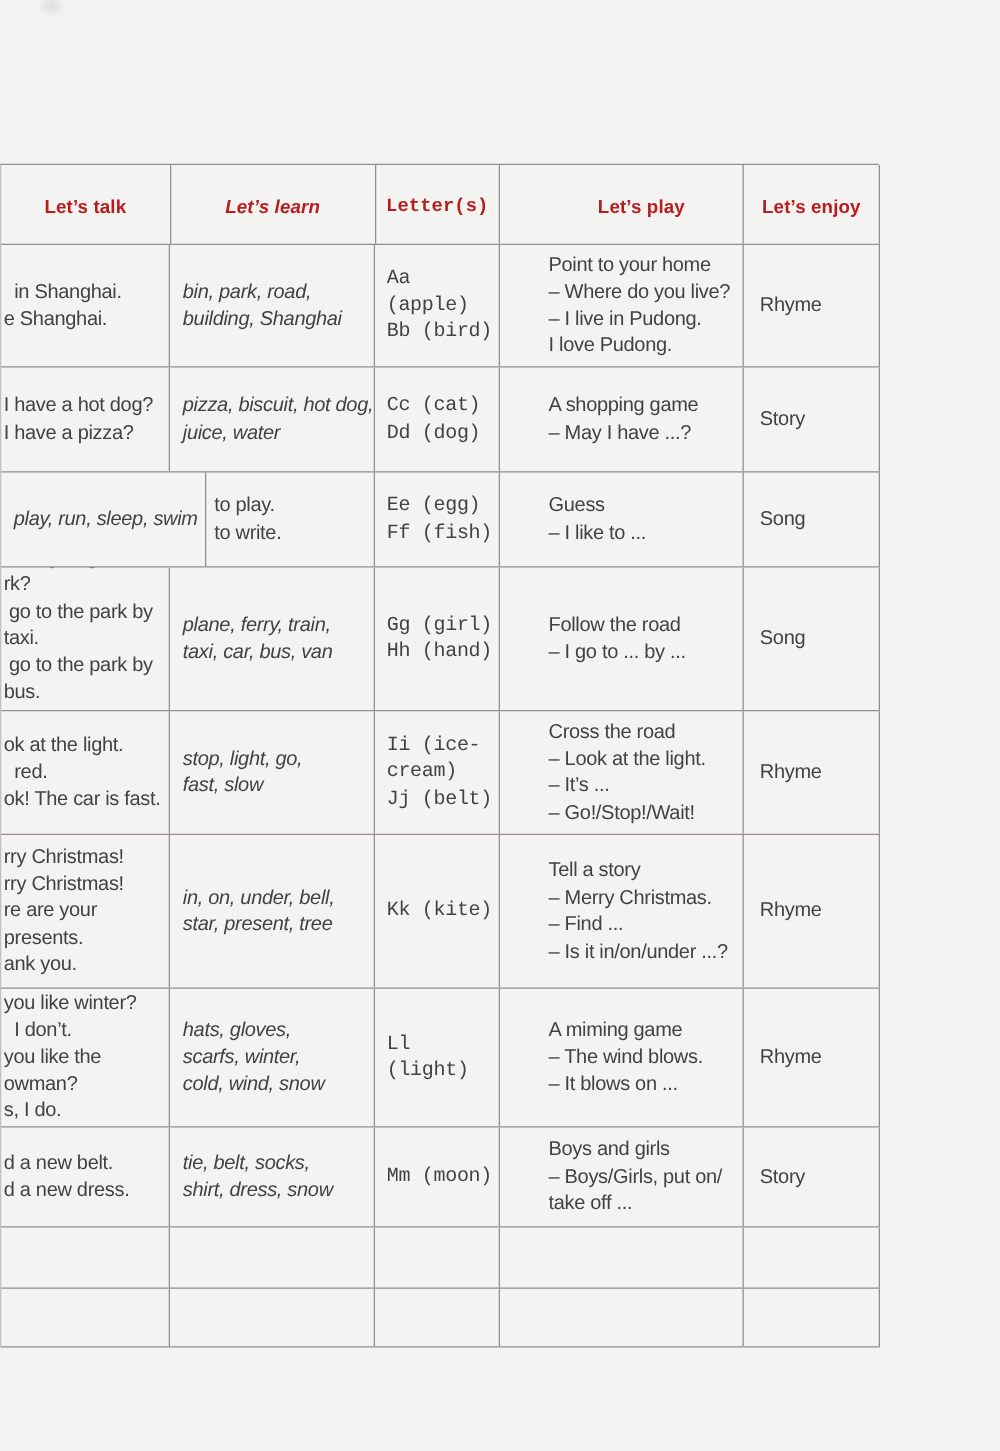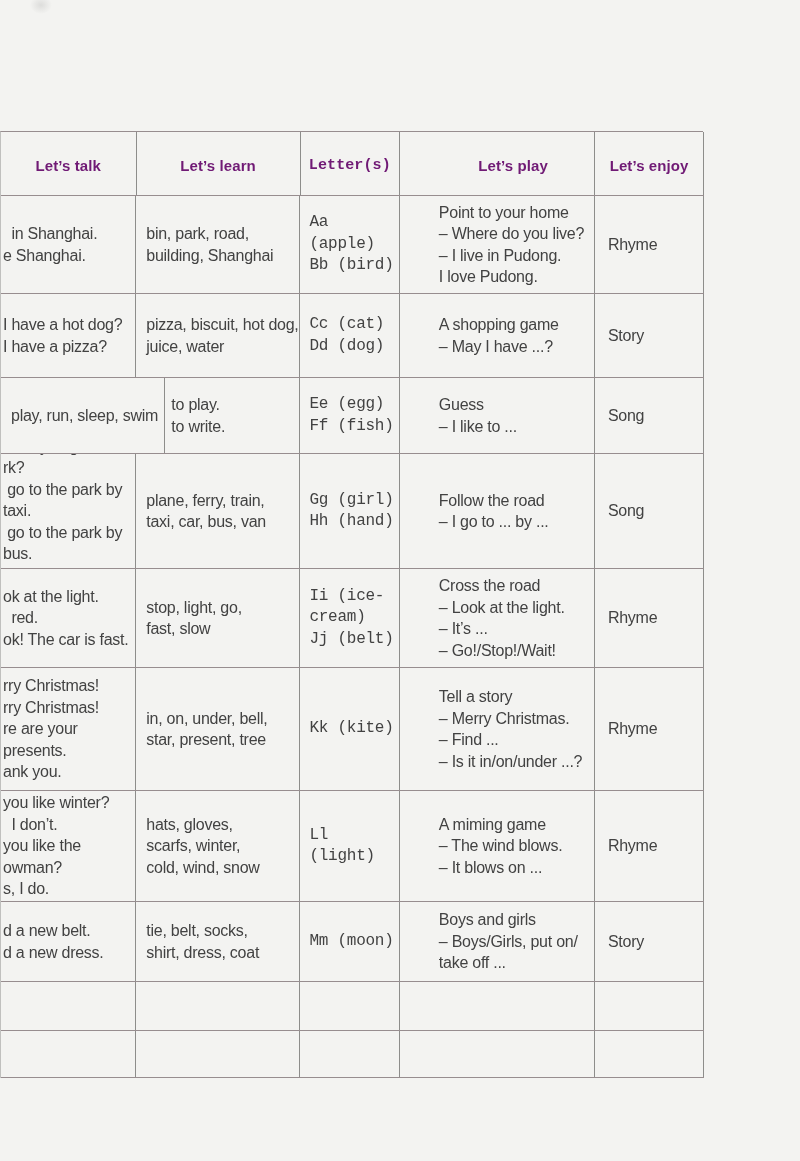--- a/index.html
+++ b/index.html
@@ -33,29 +33,29 @@
     border-bottom:1px solid var(--hline);
   }
   .cell{
     border-right:1px solid var(--vline);
     display:flex;flex-direction:column;justify-content:center;
     white-space:pre-wrap;
     overflow:hidden;
     font-size:16px;line-height:21.5px;letter-spacing:-0.25px;
   }
   .c-talk   {width:142px;padding-left:2px;}
-  .c-learn  {width:172px;padding-left:10px;}
+  .c-learn  {width:172px;padding-left:10px;font-style:italic;}
   .c-letters{width:104px;padding-left:9px;font-family:Liberation Mono, monospace;}
   .c-play   {width:171px;padding-left:7px;margin-left:32px;}
   .c-enjoy  {width:114px;padding-left:13px;}
   .header .cell{
     font-weight:bold;font-size:15px;letter-spacing:0.1px;
     align-items:center;justify-content:center;
     padding-left:0;padding-top:5px;
-    color:#701a75;
+    color:#b91c1c;
   }
 </style>
 </head>
 <body>
 
 <div class="scan-smudge"></div>
 
 <div class="sheet-table">
 
   <div class="row header" style="height:64px">
@@ -161,21 +161,21 @@
     <div class="cell c-play">A miming game
 – The wind blows.
 – It blows on ...</div>
     <div class="cell c-enjoy">Rhyme</div>
   </div>
 
   <div class="row" style="height:80px">
     <div class="cell c-talk">d a new belt.
 d a new dress.</div>
     <div class="cell c-learn">tie, belt, socks,
-shirt, dress, coat</div>
+shirt, dress, snow</div>
     <div class="cell c-letters">Mm (moon)</div>
     <div class="cell c-play">Boys and girls
 – Boys/Girls, put on/
 take off ...</div>
     <div class="cell c-enjoy">Story</div>
   </div>
 
   <div class="row" style="height:49px">
     <div class="cell c-talk"></div>
     <div class="cell c-learn"></div>

